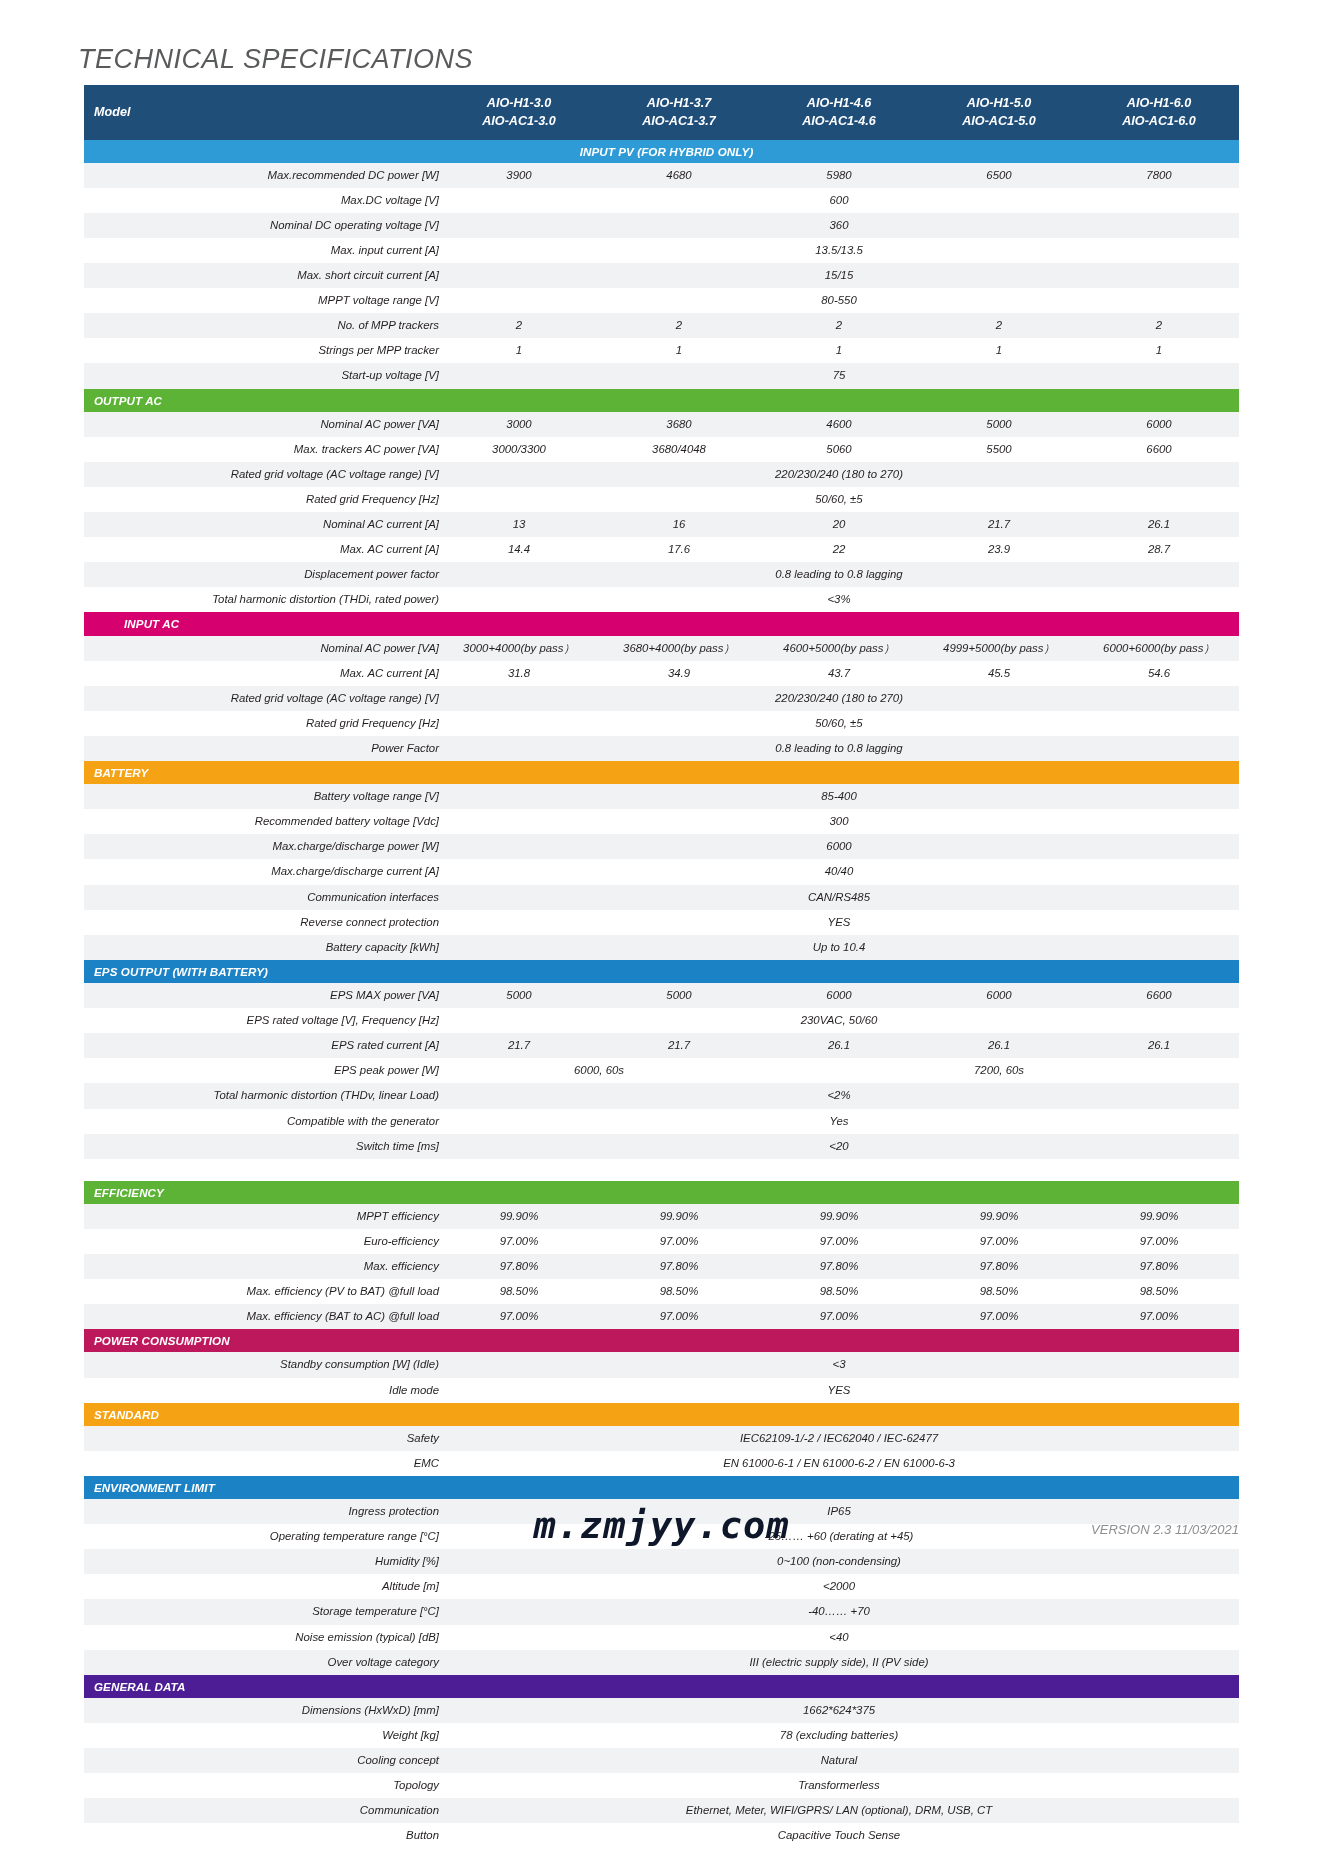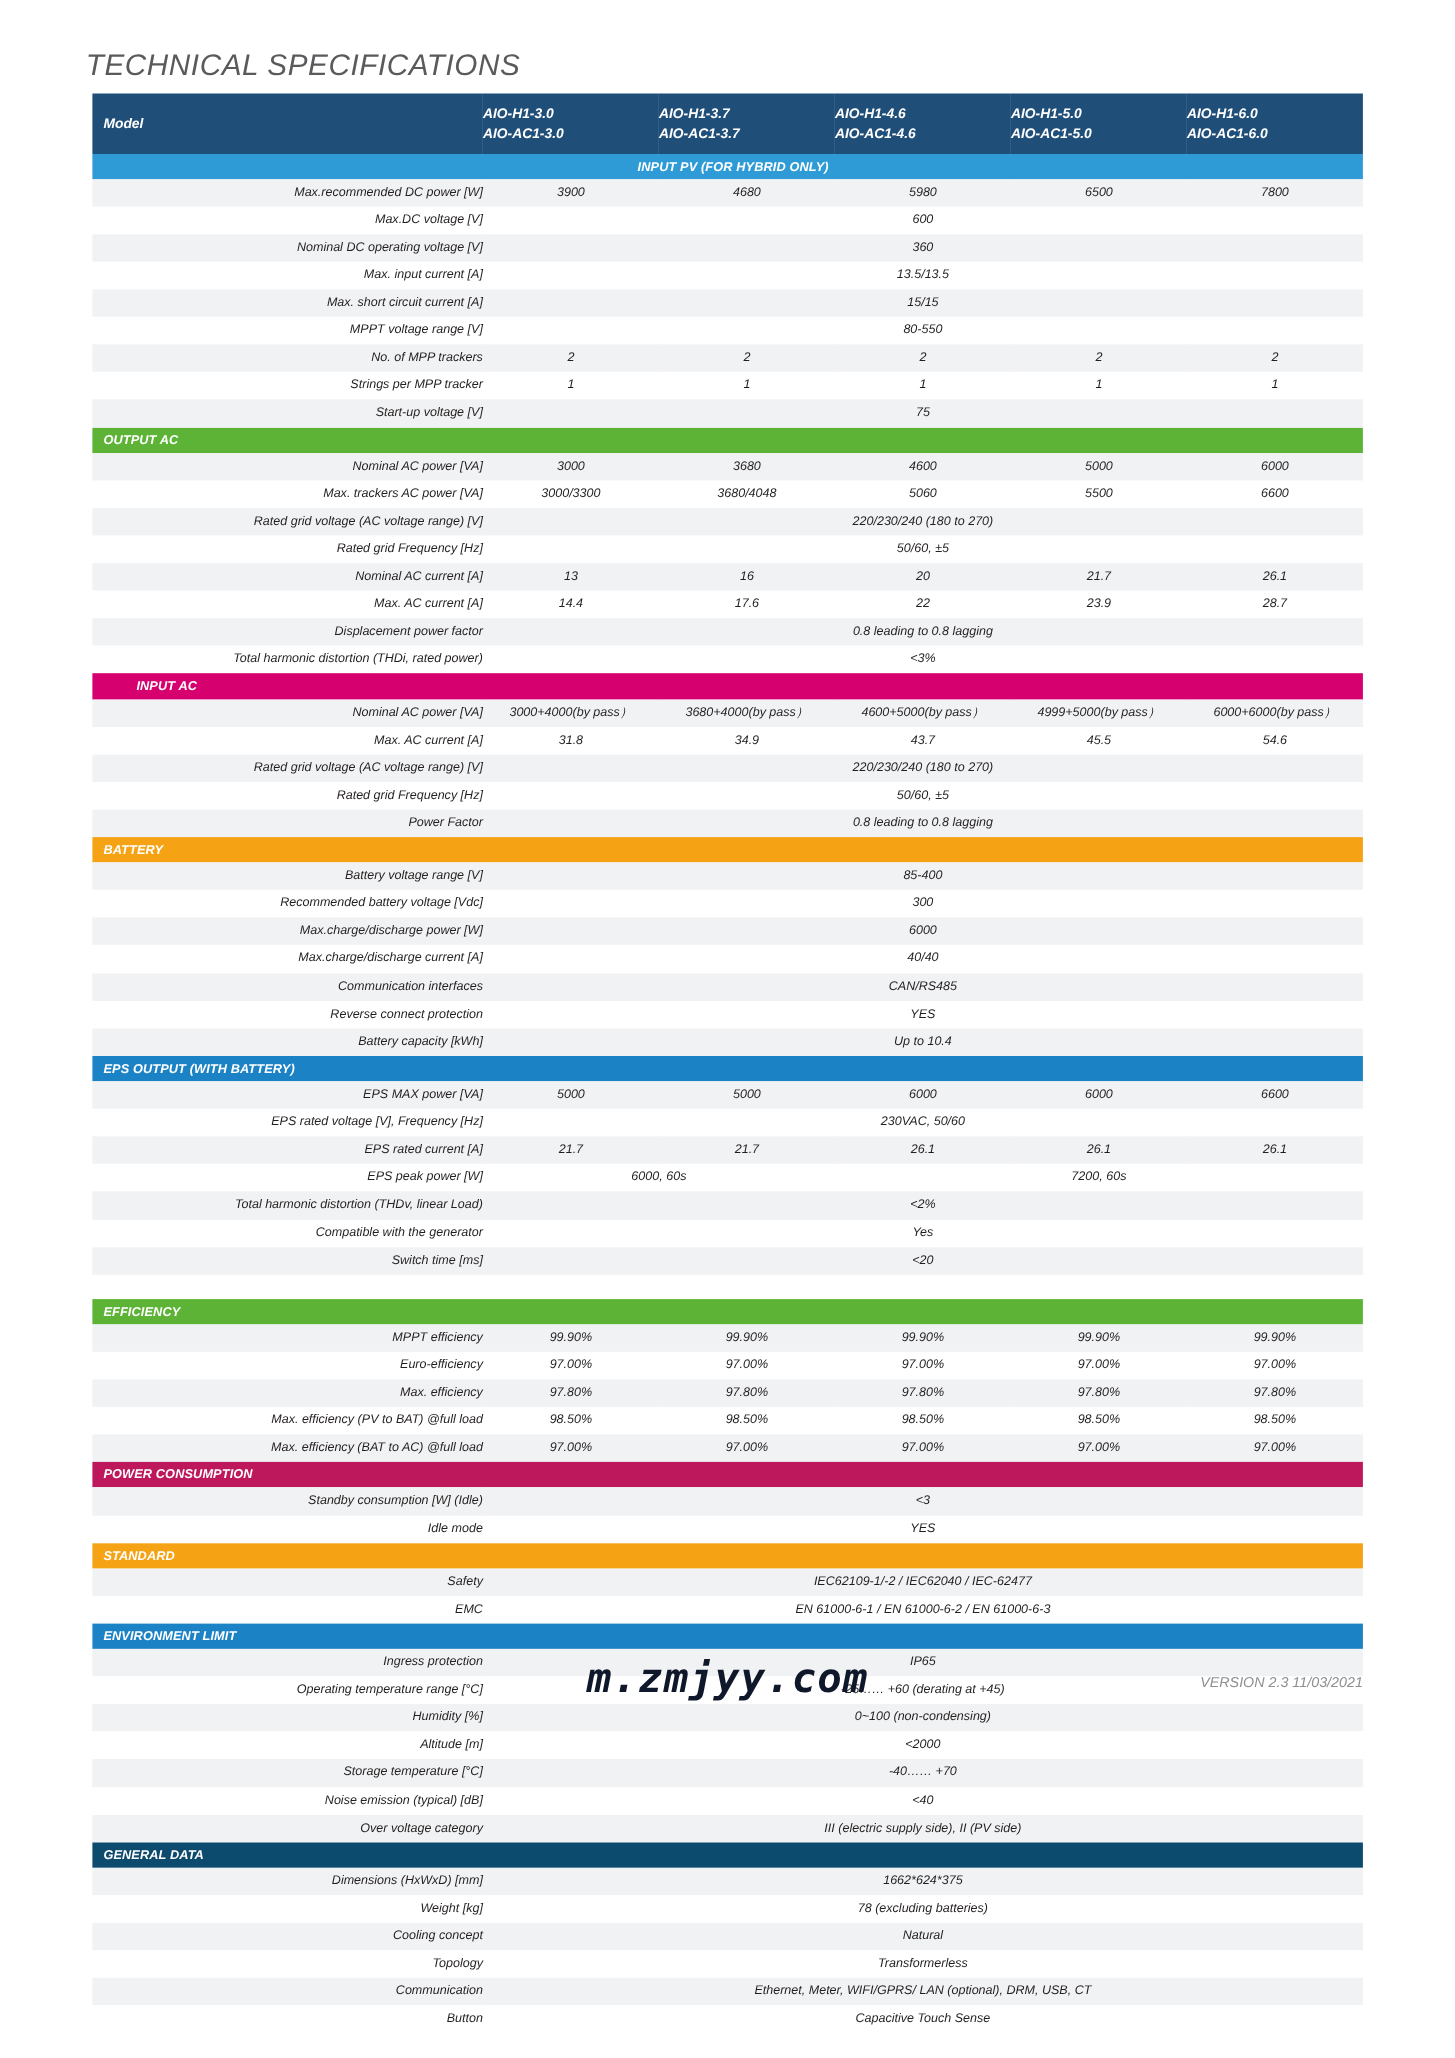--- a/index.html
+++ b/index.html
@@ -53,20 +53,21 @@
     padding: 9px 0;
     vertical-align: middle;
     line-height: 1.45;
     border: none;
   }
   tr.model-head td.label {
     padding-left: 10px;
     text-align: left;
   }
   tr.model-head td.val {
+    text-align: center;
   }
   tr.section td {
     color: #ffffff;
     font-weight: bold;
     font-size: 11.6px;
     padding: 4px 0 4px 10px;
     letter-spacing: 0.1px;
     line-height: 1.3;
   }
 
@@ -438,21 +439,21 @@
         </tr>
         <tr class="data plain">
           <td class="label">Noise emission (typical) [dB]</td>
           <td class="val" colspan="5">&lt;40</td>
         </tr>
         <tr class="data alt">
           <td class="label">Over voltage category</td>
           <td class="val" colspan="5">III (electric supply side), II (PV side)</td>
         </tr>
         <tr class="section">
-          <td colspan="6" style="background: #0c4a6e;">GENERAL DATA</td>
+          <td colspan="6" style="background: #4c1d95;">GENERAL DATA</td>
         </tr>
         <tr class="data alt">
           <td class="label">Dimensions (HxWxD) [mm]</td>
           <td class="val" colspan="5">1662*624*375</td>
         </tr>
         <tr class="data plain">
           <td class="label">Weight [kg]</td>
           <td class="val" colspan="5">78 (excluding batteries)</td>
         </tr>
         <tr class="data alt">

